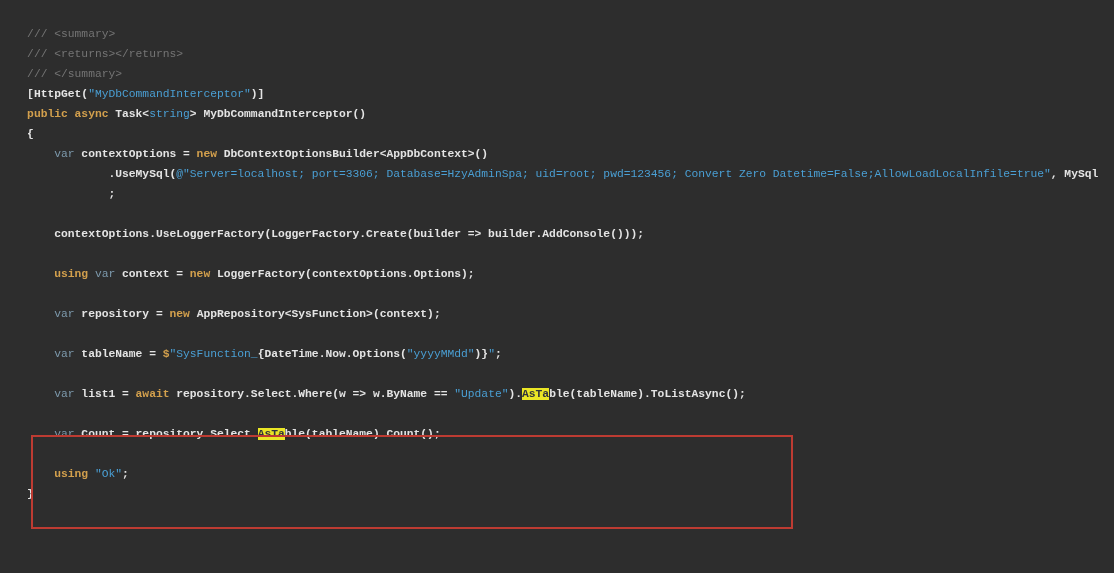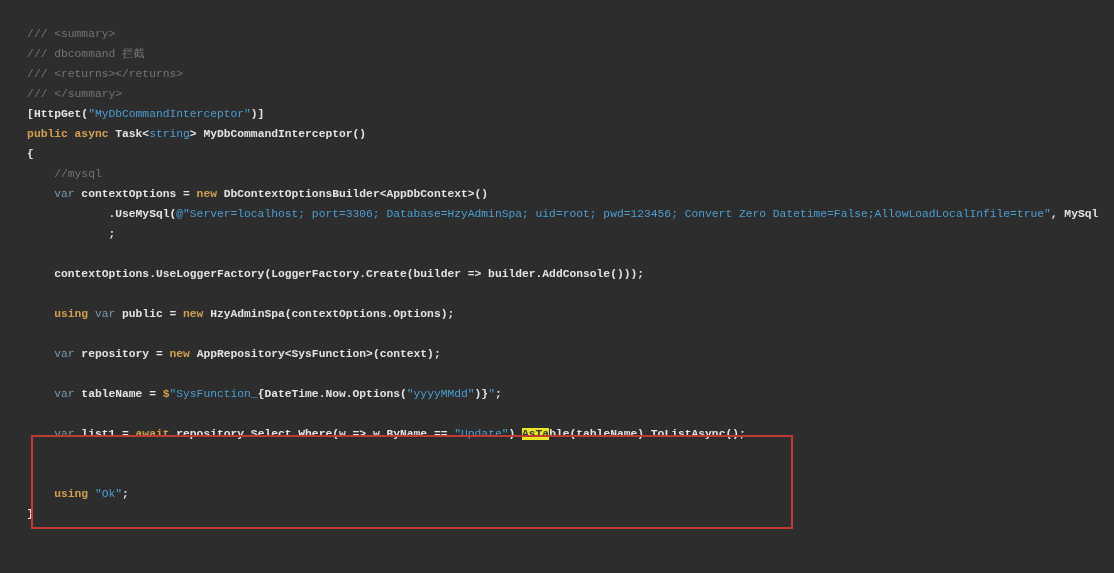--- a/index.html
+++ b/index.html
@@ -52,39 +52,38 @@
     box-sizing: border-box;
     pointer-events: none;
   }
 </style>
 </head>
 <body>
 
 <div class="editor">
   <div>
       <div class="line"><span class="cm">    /// &lt;summary&gt;</span></div>
-      <div class="line"><span class="cm">    /// dbcommand 拦截</span></div>
       <div class="line"><span class="cm">    /// &lt;returns&gt;&lt;/returns&gt;</span></div>
       <div class="line"><span class="cm">    /// &lt;/summary&gt;</span></div>
       <div class="line"><span class="id">    [HttpGet(</span><span class="st">"MyDbCommandInterceptor"</span><span class="id">)]</span></div>
       <div class="line"><span class="kw">    public async </span><span class="id">Task&lt;</span><span class="st">string</span><span class="id">&gt; MyDbCommandInterceptor()</span></div>
       <div class="line"><span class="id">    {</span></div>
-      <div class="line"><span class="cm">        //mysql</span></div>
       <div class="line"><span class="vk">        var</span><span class="id"> contextOptions = </span><span class="kw">new </span><span class="id">DbContextOptionsBuilder&lt;AppDbContext&gt;()</span></div>
       <div class="line"><span class="id">                .UseMySql(</span><span class="st">@"Server=localhost; port=3306; Database=HzyAdminSpa; uid=root; pwd=123456; Convert Zero Datetime=False;AllowLoadLocalInfile=true"</span><span class="id">, MySql</span></div>
       <div class="line"><span class="id">                ;</span></div>
       <div class="line"></div>
       <div class="line"><span class="id">        contextOptions.UseLoggerFactory(LoggerFactory.Create(builder =&gt; builder.AddConsole()));</span></div>
       <div class="line"></div>
-      <div class="line"><span class="kw">        using </span><span class="vk">var</span><span class="id"> public = </span><span class="kw">new </span><span class="id">HzyAdminSpa(contextOptions.Options);</span></div>
+      <div class="line"><span class="kw">        using </span><span class="vk">var</span><span class="id"> context = </span><span class="kw">new </span><span class="id">LoggerFactory(contextOptions.Options);</span></div>
       <div class="line"></div>
       <div class="line"><span class="vk">        var</span><span class="id"> repository = </span><span class="kw">new </span><span class="id">AppRepository&lt;SysFunction&gt;(context);</span></div>
       <div class="line"></div>
       <div class="line"><span class="vk">        var</span><span class="id"> tableName = </span><span class="kw">$</span><span class="st">"SysFunction_</span><span class="id">{DateTime.Now.Options(</span><span class="st">"yyyyMMdd"</span><span class="id">)}</span><span class="st">"</span><span class="id">;</span></div>
       <div class="line"></div>
       <div class="line"><span class="vk">        var</span><span class="id"> list1 = </span><span class="kw">await </span><span class="id">repository.Select.Where(w =&gt; w.ByName == </span><span class="st">"Update"</span><span class="id">).</span><span class="hm">AsTa</span><span class="id">ble(tableName).ToListAsync();</span></div>
       <div class="line"></div>
+      <div class="line"><span class="vk">        var</span><span class="id"> Count = repository.Select.</span><span class="hm">AsTa</span><span class="id">ble(tableName).Count();</span></div>
       <div class="line"></div>
       <div class="line"><span class="kw">        using </span><span class="st">"Ok"</span><span class="id">;</span></div>
       <div class="line"><span class="id">    }</span></div>
     </div>
   <div class="red-box"></div>
 </div>
 
 </body></html>

